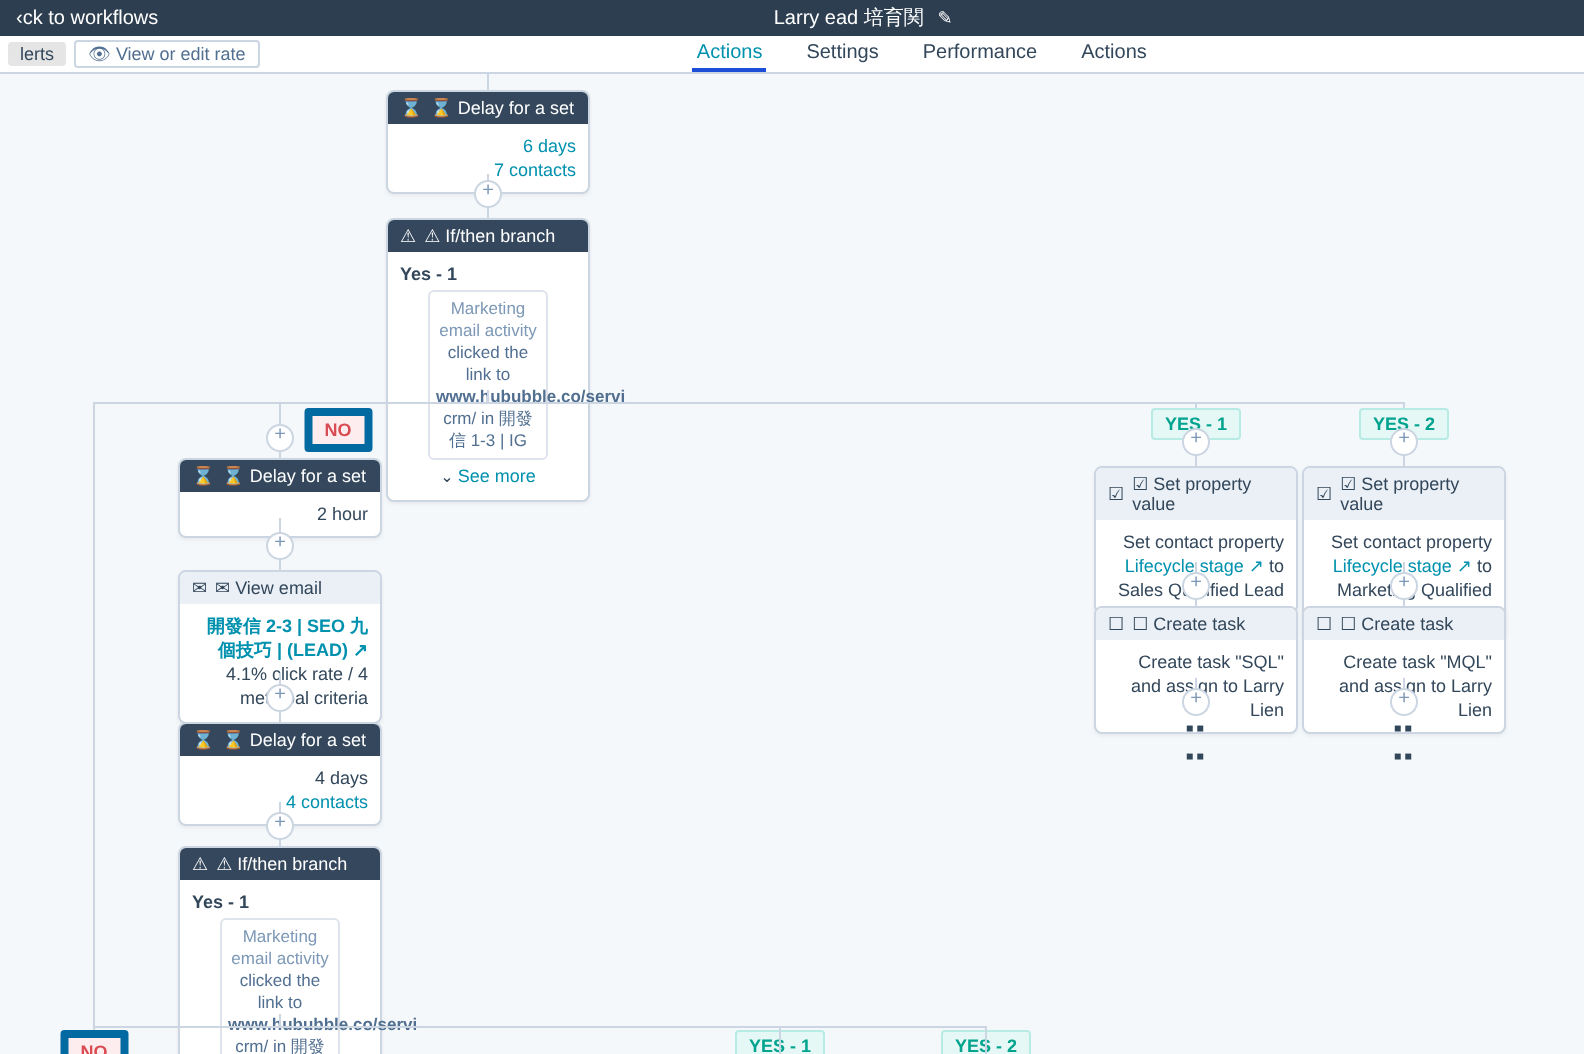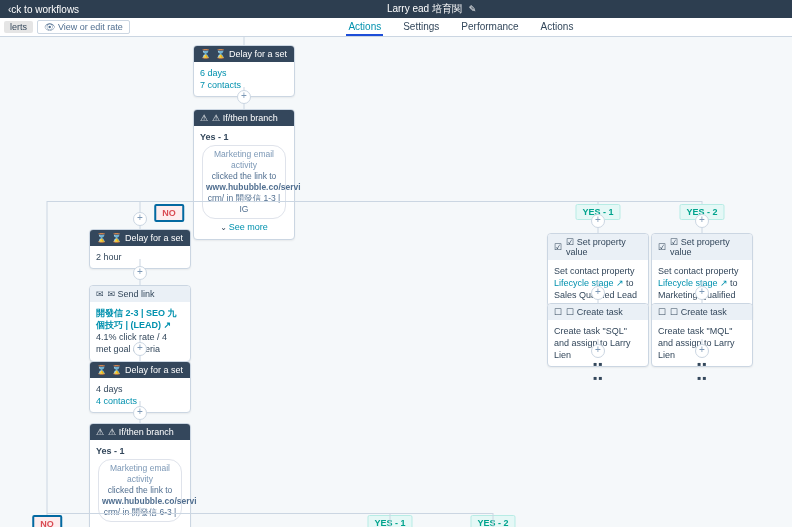--- a/index.html
+++ b/index.html
@@ -15,30 +15,30 @@
   .tab.active{border-bottom:2px solid #1d4ed8;color:#0091ae}
   .canvas{position:relative;width:792px;height:491px;background:#f5f8fa;overflow:hidden}
 
   .plus{width:12px;height:12px;border:1px solid #cbd6e2;border-radius:50%;background:#fff;color:#7c98b6;font-size:10px;line-height:10px;text-align:center;position:absolute;transform:translate(-50%,-50%);cursor:pointer}
   .vline{position:absolute;width:0;border-left:1px solid #cbd6e2;transform:translateX(-0.5px)}
   .hline{position:absolute;height:0;border-top:1px solid #cbd6e2}
 
   .card{position:absolute;width:100px;background:#fff;border:1px solid #cbd6e2;border-radius:4px;box-shadow:0 1px 2px rgba(0,0,0,0.06);transform:translateX(-50%)}
   .card .hdr{background:#34475c;color:#fff;font-size:9px;padding:3px 6px;border-radius:3px 3px 0 0;display:flex;align-items:center;gap:4px}
   .card .hdr.light{background:#eaf0f6;color:#33475b}
-  .card .body{padding:5px 6px;text-align:left;font-size:9px;line-height:1.35}
+  .card .body{padding:5px 6px;text-align:right;font-size:9px;line-height:1.35}
   .link{color:#0091ae}
   .muted{color:#7c98b6}
   .seemore{color:#0091ae;font-size:9px}
   .caret{font-size:8px;margin-right:2px}
 
-  .criteria{border:1px solid #dfe3eb;border-radius:13px;margin:2px 2px;padding:3px 3px;font-size:8.5px;color:#516f90;line-height:1.3}
+  .criteria{border:1px solid #dfe3eb;border-radius:3px;margin:2px 14px;padding:3px 3px;font-size:8.5px;color:#516f90;line-height:1.3}
 
   .pill{position:absolute;transform:translateX(-50%);font-size:9px;font-weight:600;padding:2px 6px;border-radius:2px}
-  .pill.no{background:#fdedee;color:#d94c53;border:2px solid #0369a1}
+  .pill.no{background:#fdedee;color:#d94c53;border:4px solid #0369a1}
   .pill.yes{background:#e5f8f6;color:#00a38d;border:1px solid #b7ece5}
 
   .dots{position:absolute;transform:translateX(-50%);font-size:12px;letter-spacing:1px;color:#33475b}
 
   .hg{font-size:9px}
 </style>
 </head>
 <body>
 
 <div class="topbar">
@@ -126,21 +126,21 @@
         <div>2 hour</div>
       </div>
   </div>
   <div class="vline" style="left:140px;top:222px;height:10px"></div>
   <div class="plus" style="left:140px;top:236px">+</div>
   <div class="vline" style="left:140px;top:242px;height:6px"></div>
 
   <div class="card" style="left:140px;top:248px">
     <div class="hdr light">
         <span>✉</span>
-        <span>✉ Send link</span>
+        <span>✉ View email</span>
       </div>
     <div class="body">
       <div class="link" style="font-weight:600">開發信 2-3 | SEO 九個技巧 | (LEAD) ↗</div>
       <div class="hg">4.1% click rate / 4 met goal criteria</div>
     </div>
   </div>
   <div class="vline" style="left:140px;top:300px;height:8px"></div>
   <div class="plus" style="left:140px;top:312px">+</div>
   <div class="vline" style="left:140px;top:318px;height:6px"></div>
 

